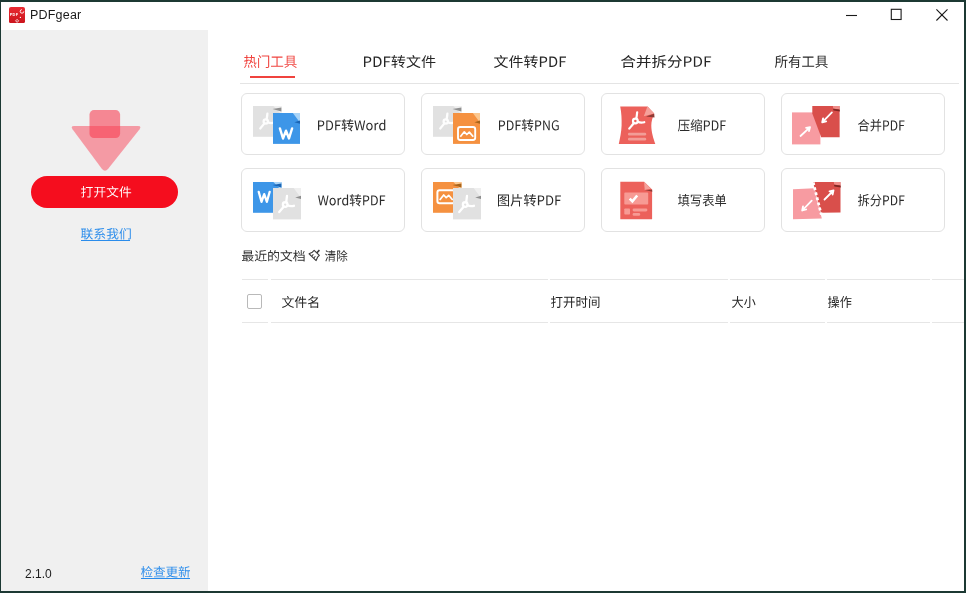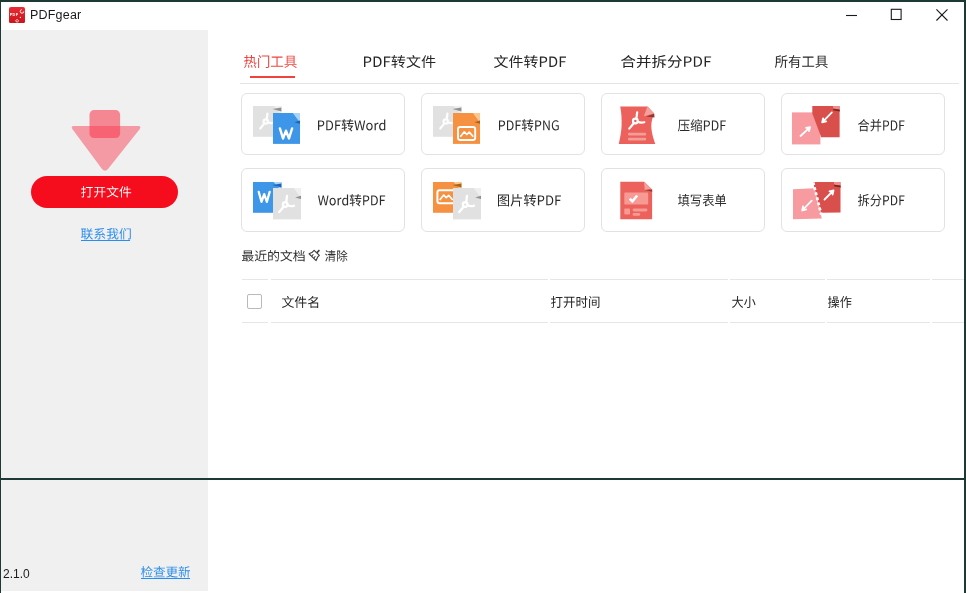--- a/index.html
+++ b/index.html
@@ -1,20 +1,20 @@
 <!DOCTYPE html>
 <html><head><meta charset="utf-8">
 <style>
 * { margin:0; padding:0; box-sizing:border-box; }
 html,body { width:966px; height:593px; overflow:hidden; background:#fff;
   font-family:"Liberation Sans", sans-serif; }
 .card { position:absolute; background:#fff; border:1px solid #e2e2e2; border-radius:6px; }
 </style></head>
 <body>
-<div style="position:relative;width:966px;height:480px">
+<div style="position:relative;width:966px;height:593px">
 
 <div style="position:absolute;left:1px;top:30px;width:206.5px;height:561px;background:#f0f0f0"></div>
 
 <svg style="position:absolute;left:9px;top:6.8px" width="16" height="16.2" viewBox="0 0 16 16.2">
       <defs>
         <linearGradient id="lg" x1="0" y1="0" x2="0" y2="1">
           <stop offset="0" stop-color="#e92b32"></stop>
           <stop offset="1" stop-color="#cb141c"></stop>
         </linearGradient>
       </defs>
@@ -33,21 +33,21 @@
       </g>
     </svg>
 
 <svg style="position:absolute;left:64px;top:106px" width="82" height="66" viewBox="0 0 82 66">
       <path d="M10.2,20 L74,20 Q77.8,20 75.6,23.2 L44,63 Q41,66.4 38,63 L8.5,23.2 Q6.3,20 10.2,20 Z" fill="rgba(248,61,82,0.48)"></path>
       <rect x="25.5" y="4.1" width="30.6" height="28.0" rx="4.5" fill="rgba(248,61,82,0.59)"></rect>
     </svg>
 <div style="position:absolute;left:30.6px;top:176.2px;width:147.8px;height:32.2px;border-radius:16.1px;background:#f50d1e"></div>
 <div style="position:absolute;left:80.7px;top:239.6px;width:49.8px;height:1px;background:#2a8ceb"></div>
 <div style="position:absolute;left:141.2px;top:578.2px;width:49px;height:1px;background:#2a8ceb"></div>
-<div style="position:absolute;left:3px;top:566.5px;font-size:12px;color:#1c1c1c">2.1.0</div>
+<div style="position:absolute;left:25px;top:566.5px;font-size:12px;color:#1c1c1c">2.1.0</div>
 
 <div style="position:absolute;left:250px;top:75.6px;width:45px;height:2.1px;background:#f0433e"></div>
 <div style="position:absolute;left:239.6px;top:82.6px;width:719.9px;height:1px;background:#e4e4e4"></div>
 
 <div class="card" style="left:240.7px;top:93.2px;width:164.5px;height:62.2px"></div>
 <div class="card" style="left:420.7px;top:93.2px;width:164.5px;height:62.2px"></div>
 <div class="card" style="left:600.7px;top:93.2px;width:164.5px;height:62.2px"></div>
 <div class="card" style="left:780.7px;top:93.2px;width:164.5px;height:62.2px"></div>
 <div class="card" style="left:240.7px;top:168.2px;width:164.5px;height:63.8px"></div>
 <div class="card" style="left:420.7px;top:168.2px;width:164.5px;height:63.8px"></div>

